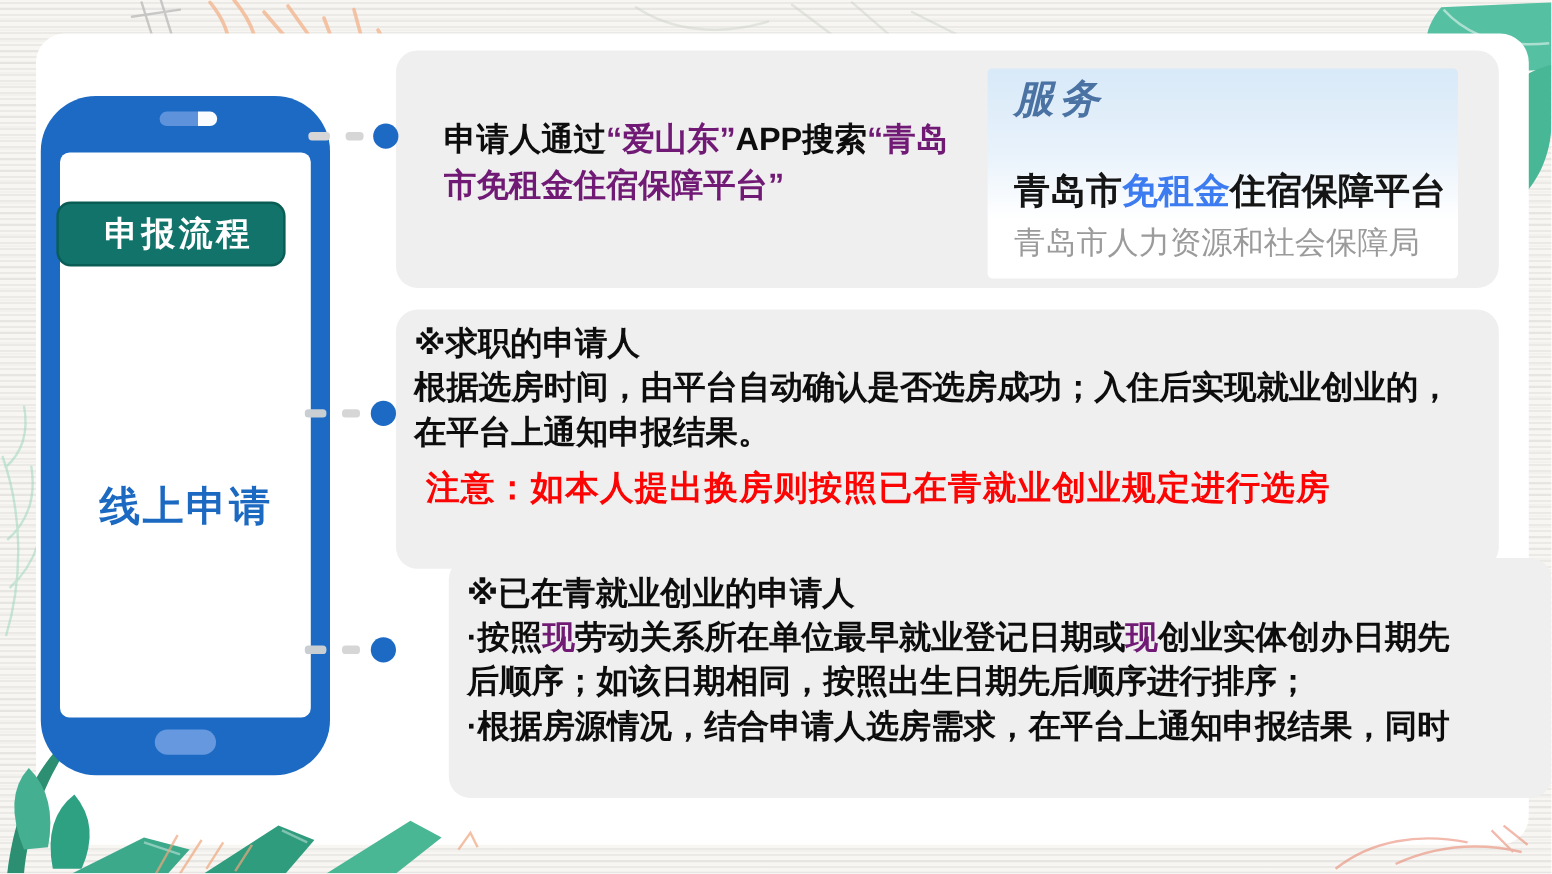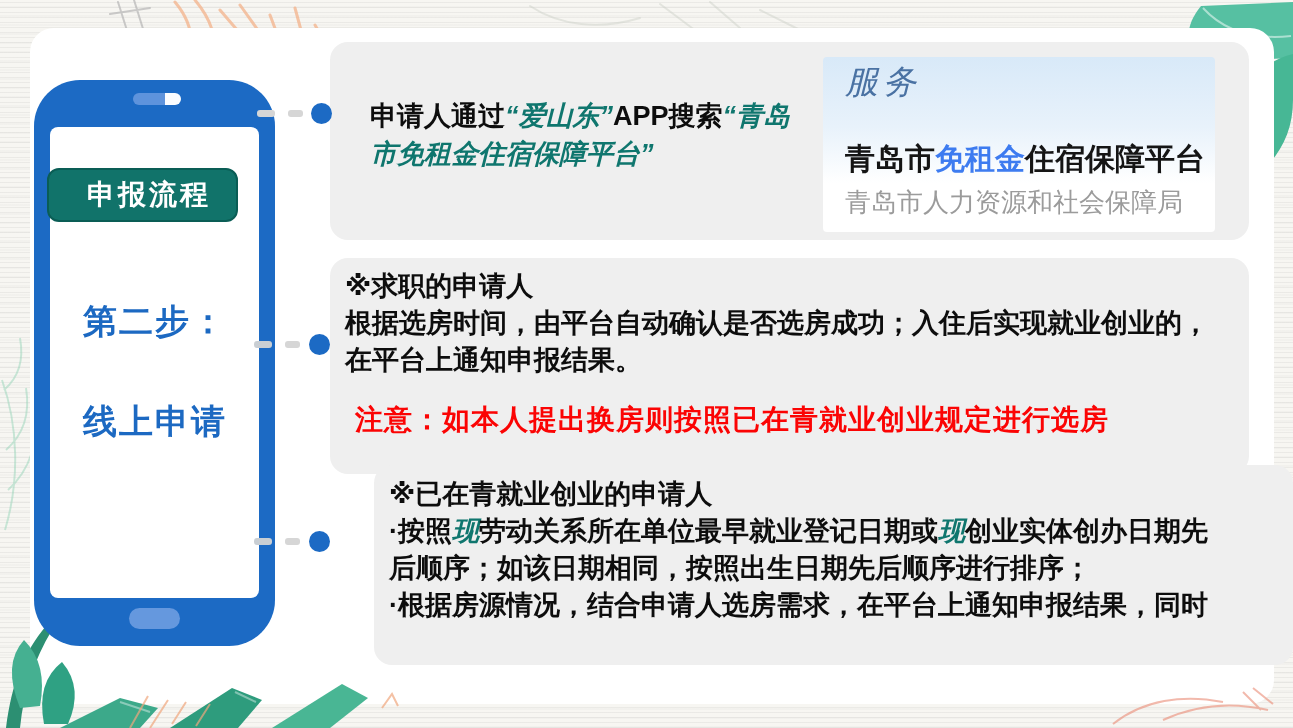--- a/index.html
+++ b/index.html
@@ -31,27 +31,27 @@
   .box{position:absolute;left:330px;width:919px;background:#EFEFEF;border-radius:18px;}
   .box1{top:42px;height:198px;}
   .box2{top:258px;height:216px;}
   .box3{top:465px;height:200px;margin-left:44px;}
   .boxtext{position:absolute;color:#0D0D0D;font-size:27px;font-weight:800;line-height:38px;}
   .b1text{left:40px;top:55px;width:475px;}
   .b2text{left:15px;top:10px;width:890px;line-height:37px;}
   .b3text{left:15px;top:11px;width:895px;line-height:37px;}
   .note{position:absolute;left:25px;top:130px;width:880px;
     font-family:"Liberation Serif","DejaVu Serif",serif;font-size:28px;font-weight:600;
-    letter-spacing:1px;color:#FB0404;margin-top:13px;}
-  .s-red{color:#0f766e;font-style:italic;}
+    letter-spacing:1px;color:#FB0404;}
+  .s-red{color:#701a75;}
   .s-blue{color:#3D7BF0;}
   
   .app-card{position:absolute;left:493px;top:15px;width:392px;height:175px;border-radius:4px;
     background:linear-gradient(180deg,#D8E9F8 0%,#E8F2FB 40%,#FFFFFF 72%);}
-  .app-header{position:absolute;left:22px;top:3px;font-size:33px;font-weight:400;font-style:italic;
+  .app-header{position:absolute;left:22px;top:3px;font-size:33px;font-weight:700;font-style:italic;
     color:#4A72A3;letter-spacing:5px;text-align:center;}
   .app-title{position:absolute;left:22px;top:82px;font-size:30px;font-weight:700;color:#151515;}
   .app-sub{position:absolute;left:22px;top:128px;font-size:26px;font-weight:500;color:#9B9B9B;}
 </style>
 </head>
 <body>
 
 <div class="stage">
 
   <svg class="deco" style="left:100px;top:0;" width="720" height="70" viewBox="0 0 720 70">
@@ -108,21 +108,20 @@
 
   <div class="phone">
     <div class="speaker"></div>
     <div class="screen"></div>
     <div class="home-btn"></div>
   </div>
 
   <div class="badge">
     <span>申报流程</span>
   </div>
-  <div class="step-line step-line1">第二步：</div>
   <div class="step-line step-line2">线上申请</div>
 
   <div>
     <div class="dash" style="left:257px;top:110px;width:18px;"></div>
     <div class="dash" style="left:288px;top:110px;width:15px;"></div>
     <div class="dot" style="left:311px;top:103px;"></div>
   </div>
   <div>
     <div class="dash" style="left:254px;top:341px;width:18px;background:#C9CED3;"></div>
     <div class="dash" style="left:285px;top:341px;width:15px;"></div>

